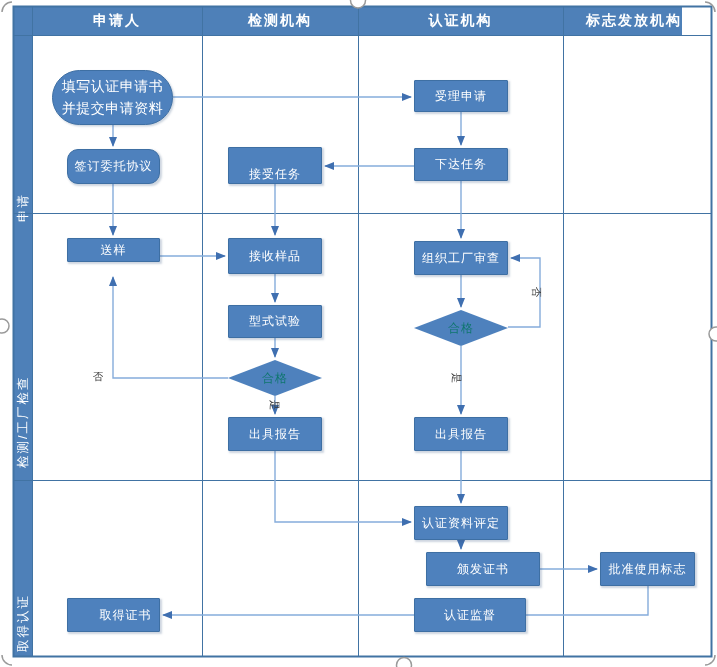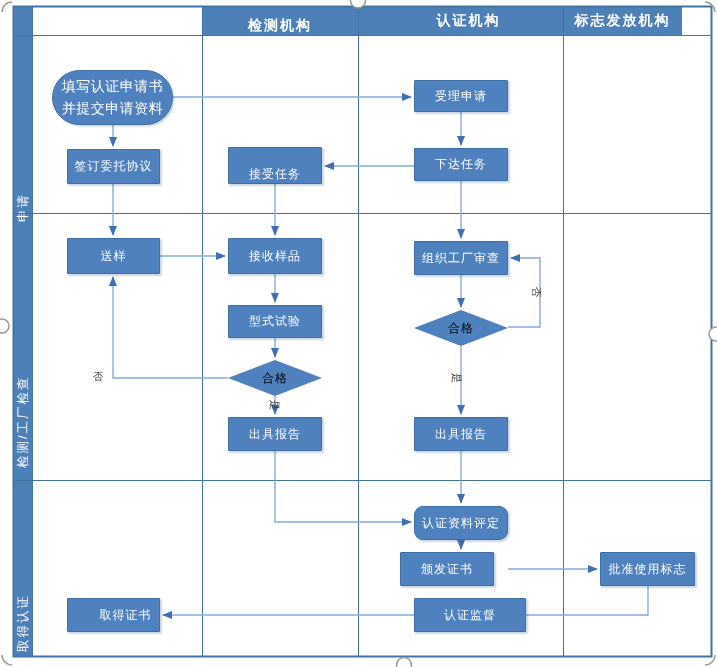--- a/index.html
+++ b/index.html
@@ -38,41 +38,44 @@
   .node.stadium{border-radius:28px;font-size:14px;line-height:1.55;letter-spacing:.5px;}
   .diamond{position:absolute;z-index:3;}
   .diamond .diamond-shape{
     position:absolute;left:0;top:0;right:0;bottom:0;background:var(--node-fill);
     clip-path:polygon(50% 0,100% 50%,50% 100%,0 50%);
     filter:drop-shadow(1.5px 1.5px 1px rgba(60,90,130,.25));
   }
   .diamond .diamond-label{
     position:absolute;left:0;top:0;width:100%;height:100%;
     display:flex;align-items:center;justify-content:center;
-    color:#000000;font-size:12px;letter-spacing:1px;
+    color:#0f766e;font-size:12px;letter-spacing:1px;
   }
   .edge-label{
     position:absolute;z-index:3;color:var(--edge-label);font-size:10.5px;
     width:14px;height:14px;line-height:14px;text-align:center;background:transparent;
   }
   .edge-label.rot{transform:rotate(90deg);}
 </style>
 </head>
 <body>
 
 <div class="canvas">
 
   <div class="hdr-cell" style="left:13px;width:19px;"></div>
-  <div class="hdr-cell" style="left:202px;width:156px;align-items:flex-end;">
+  <div class="hdr-cell" style="left:32px;width:170px;">
+    <span>申请人</span>
+  </div>
+  <div class="hdr-cell" style="left:202px;width:156px;">
     <span>检测机构</span>
   </div>
-  <div class="hdr-cell" style="left:358px;width:205px;padding-left:8px;">
+  <div class="hdr-cell" style="left:358px;width:205px;">
     <span>认证机构</span>
   </div>
-  <div class="hdr-cell" style="left:563px;width:119px;">
+  <div class="hdr-cell" style="left:563px;width:119px;justify-content:flex-end;">
     <span>标志发放机构</span>
   </div>
 
   <div class="lane-band"></div>
   <span class="lane-label" style="left:15px;top:222px;">申请</span>
   <span class="lane-label" style="left:15px;top:468px;">检测/工厂检查</span>
   <span class="lane-label" style="left:15px;top:652px;">取得认证</span>
 
   <svg class="wires" width="717" height="667">
     <defs>
@@ -110,33 +113,33 @@
     <polyline class="edge" points="461,540 461,549" marker-end="url(#arw)"></polyline>
     <polyline class="edge" points="508,569 597,569" marker-end="url(#arw)"></polyline>
     <polyline class="edge" points="648,586 648,615 511,615" marker-end="url(#arw)"></polyline>
     <polyline class="edge" points="414,615 163,615" marker-end="url(#arw)"></polyline>
   </svg>
 
   <div class="node stadium" style="left:52px;top:70px;width:121px;height:55px;">
     <span>填写认证申请书</span>
     <span>并提交申请资料</span>
   </div>
-  <div class="node" style="left:67px;top:149px;width:93px;height:35px;">
+  <div class="node" style="left:67px;top:149px;width:93px;height:35px;border-radius:11px;">
     <span>签订委托协议</span>
   </div>
   <div class="node" style="left:228px;top:147px;width:94px;height:37px;justify-content:flex-end;">
     <span>接受任务</span>
   </div>
   <div class="node" style="left:414px;top:80px;width:94px;height:32px;">
     <span>受理申请</span>
   </div>
   <div class="node" style="left:414px;top:148px;width:94px;height:33px;">
     <span>下达任务</span>
   </div>
-  <div class="node" style="left:67px;top:238px;width:93px;height:36px;">
+  <div class="node" style="left:67px;top:238px;width:93px;height:24px;">
     <span>送样</span>
   </div>
   <div class="node" style="left:228px;top:238px;width:94px;height:36px;">
     <span>接收样品</span>
   </div>
   <div class="node" style="left:228px;top:305px;width:94px;height:33px;">
     <span>型式试验</span>
   </div>
   <div class="diamond" style="left:228px;top:360px;width:94px;height:36px;">
     <div class="diamond-shape"></div>
@@ -148,24 +151,24 @@
   <div class="node" style="left:414px;top:241px;width:94px;height:34px;">
     <span>组织工厂审查</span>
   </div>
   <div class="diamond" style="left:414px;top:310px;width:94px;height:36px;">
     <div class="diamond-shape"></div>
     <span class="diamond-label">合格</span>
   </div>
   <div class="node" style="left:414px;top:417px;width:94px;height:34px;">
     <span>出具报告</span>
   </div>
-  <div class="node" style="left:414px;top:506px;width:94px;height:34px;border-radius:9px;">
+  <div class="node" style="left:414px;top:506px;width:94px;height:34px;">
     <span>认证资料评定</span>
   </div>
-  <div class="node" style="left:400px;top:552px;width:94px;height:34px;">
+  <div class="node" style="left:426px;top:552px;width:114px;height:34px;">
     <span>颁发证书</span>
   </div>
   <div class="node" style="left:414px;top:598px;width:112px;height:34px;">
     <span>认证监督</span>
   </div>
   <div class="node" style="left:600px;top:552px;width:95px;height:34px;">
     <span>批准使用标志</span>
   </div>
   <div class="node" style="left:67px;top:598px;width:93px;height:34px;padding-left:24px;">
     <span>取得证书</span>

